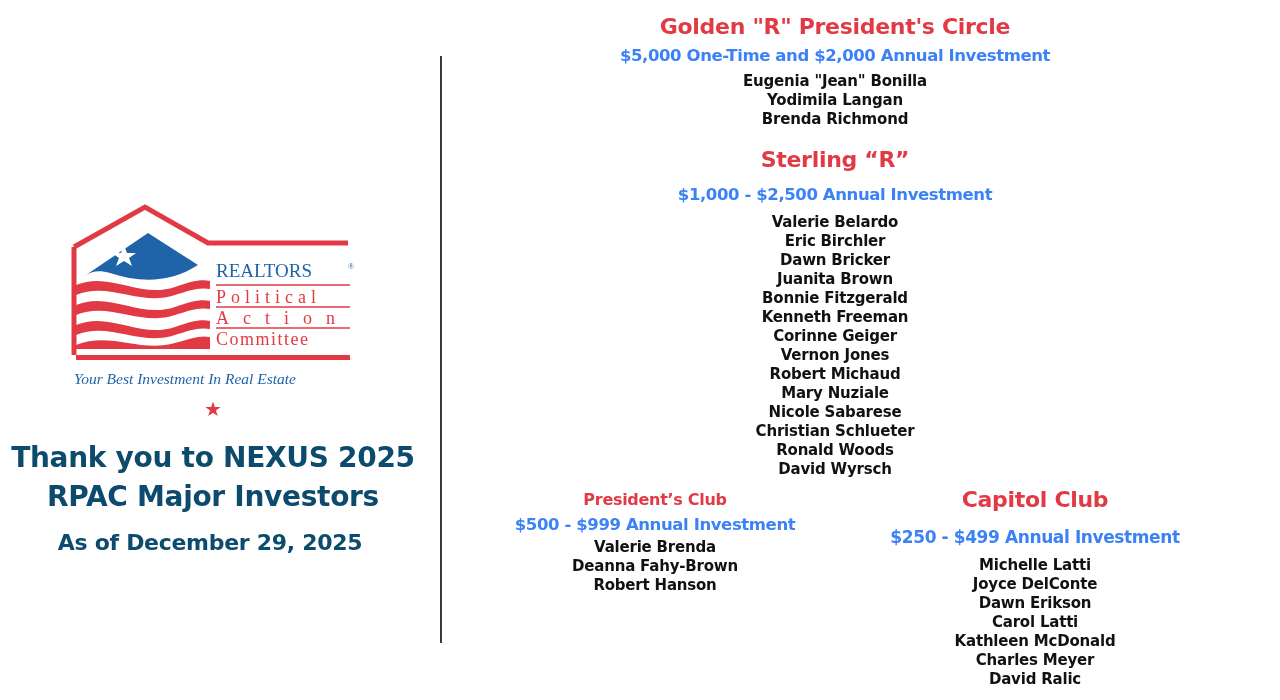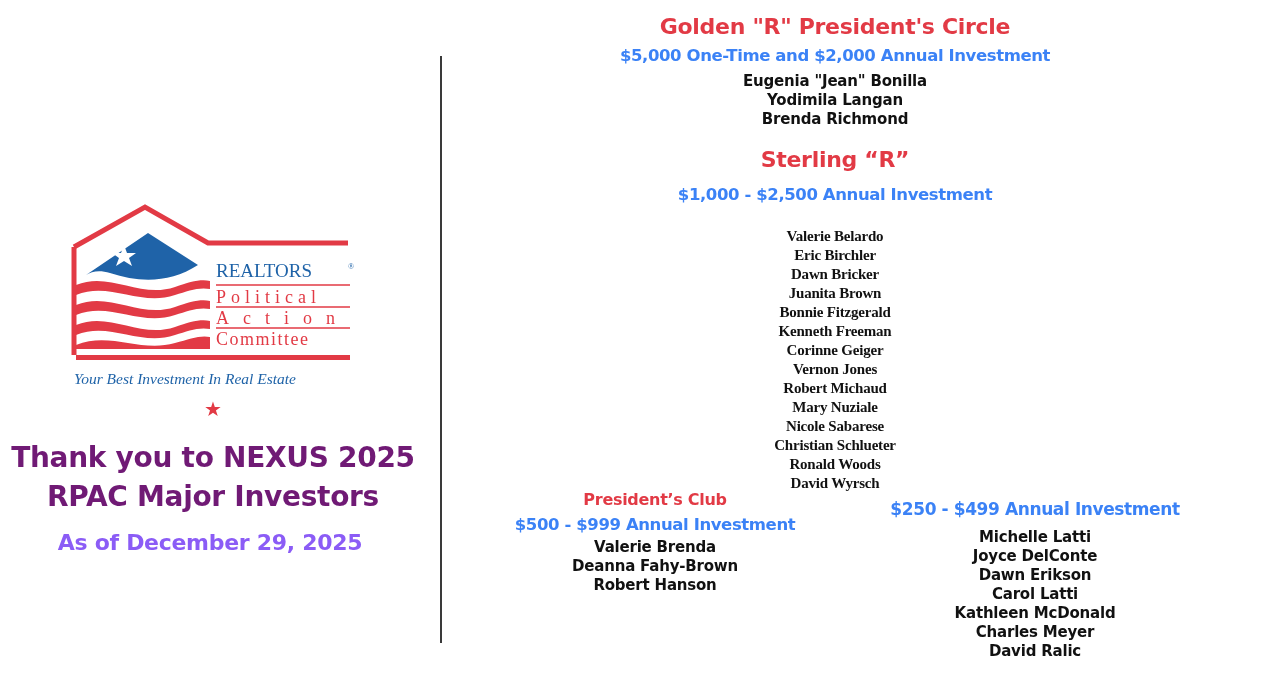--- a/index.html
+++ b/index.html
@@ -3,41 +3,41 @@
 <meta charset="utf-8">
 <style>
   html, body { margin:0; padding:0; background:#ffffff; }
   body { width:1280px; height:700px; position:relative; overflow:hidden;
          font-family:"DejaVu Sans", sans-serif; }
   .left { position:absolute; left:0; top:0; width:440px; height:700px; }
   .logo { position:absolute; left:70px; top:203px; width:290px; height:190px; }
   .star-small { position:absolute; left:0; width:426px; top:398px; text-align:center;
                 color:#e23a45; font-size:20px; line-height:22px; }
   .thanks { position:absolute; left:0; width:426px; top:438px; text-align:center;
-            color:#701a75; font-weight:bold; font-size:28px; line-height:39px;
+            color:#0c4a6e; font-weight:bold; font-size:28px; line-height:39px;
             font-family:"DejaVu Sans", sans-serif; letter-spacing:-0.3px; }
   .asof { position:absolute; left:0; width:420px; top:528px; text-align:center;
-          color:#8b5cf6; font-weight:bold; font-size:22px; line-height:30px; letter-spacing:-0.3px; }
+          color:#0c4a6e; font-weight:bold; font-size:22px; line-height:30px; letter-spacing:-0.3px; }
   .divider { position:absolute; left:440px; top:56px; width:2px; height:587px; background:#3a3a3a; }
 
   .section { position:absolute; text-align:center; }
   .tier { color:#e23a45; font-weight:bold; font-family:"DejaVu Sans", sans-serif; letter-spacing:-0.3px; }
   .amount { color:#3b82f6; font-weight:bold; letter-spacing:-0.4px; }
   .names { color:#111; font-weight:bold; font-size:15px; line-height:19px; letter-spacing:-0.2px; }
   .names div { white-space:nowrap; }
 
   #golden { left:560px; width:550px; top:12px; }
   #golden .tier { font-size:22px; line-height:30px; }
   #golden .amount { font-size:16.5px; line-height:22px; margin-top:3px; }
   #golden .names { margin-top:5px; }
 
   #sterling { left:560px; width:550px; top:145px; }
   #sterling .tier { font-size:22px; line-height:30px; }
   #sterling .amount { font-size:16.5px; line-height:22px; margin-top:9px; }
-  #sterling .names { margin-top:21px;font-family:Liberation Serif, serif; }
+  #sterling .names { margin-top:7px; }
 
   #presidents { left:470px; width:370px; top:486px; }
   #presidents .tier { font-size:16px; line-height:28px; }
   #presidents .amount { font-size:16.5px; line-height:22px; }
   #presidents .names { margin-top:2px; }
 
   #capitol { left:850px; width:370px; top:486px; }
   #capitol .tier { font-size:22px; line-height:28px; }
   #capitol .amount { font-size:17px; line-height:22px; margin-top:12px; }
   #capitol .names { margin-top:8px; }
@@ -118,20 +118,21 @@
   <div class="tier">President’s Club</div>
   <div class="amount">$500 - $999 Annual Investment</div>
   <div class="names">
       <div>Valerie Brenda</div>
       <div>Deanna Fahy-Brown</div>
       <div>Robert Hanson</div>
     </div>
 </div>
 
 <div class="section" id="capitol">
+  <div class="tier">Capitol Club</div>
   <div class="amount">$250 - $499 Annual Investment</div>
   <div class="names">
       <div>Michelle Latti</div>
       <div>Joyce DelConte</div>
       <div>Dawn Erikson</div>
       <div>Carol Latti</div>
       <div>Kathleen McDonald</div>
       <div>Charles Meyer</div>
       <div>David Ralic</div>
     </div>

